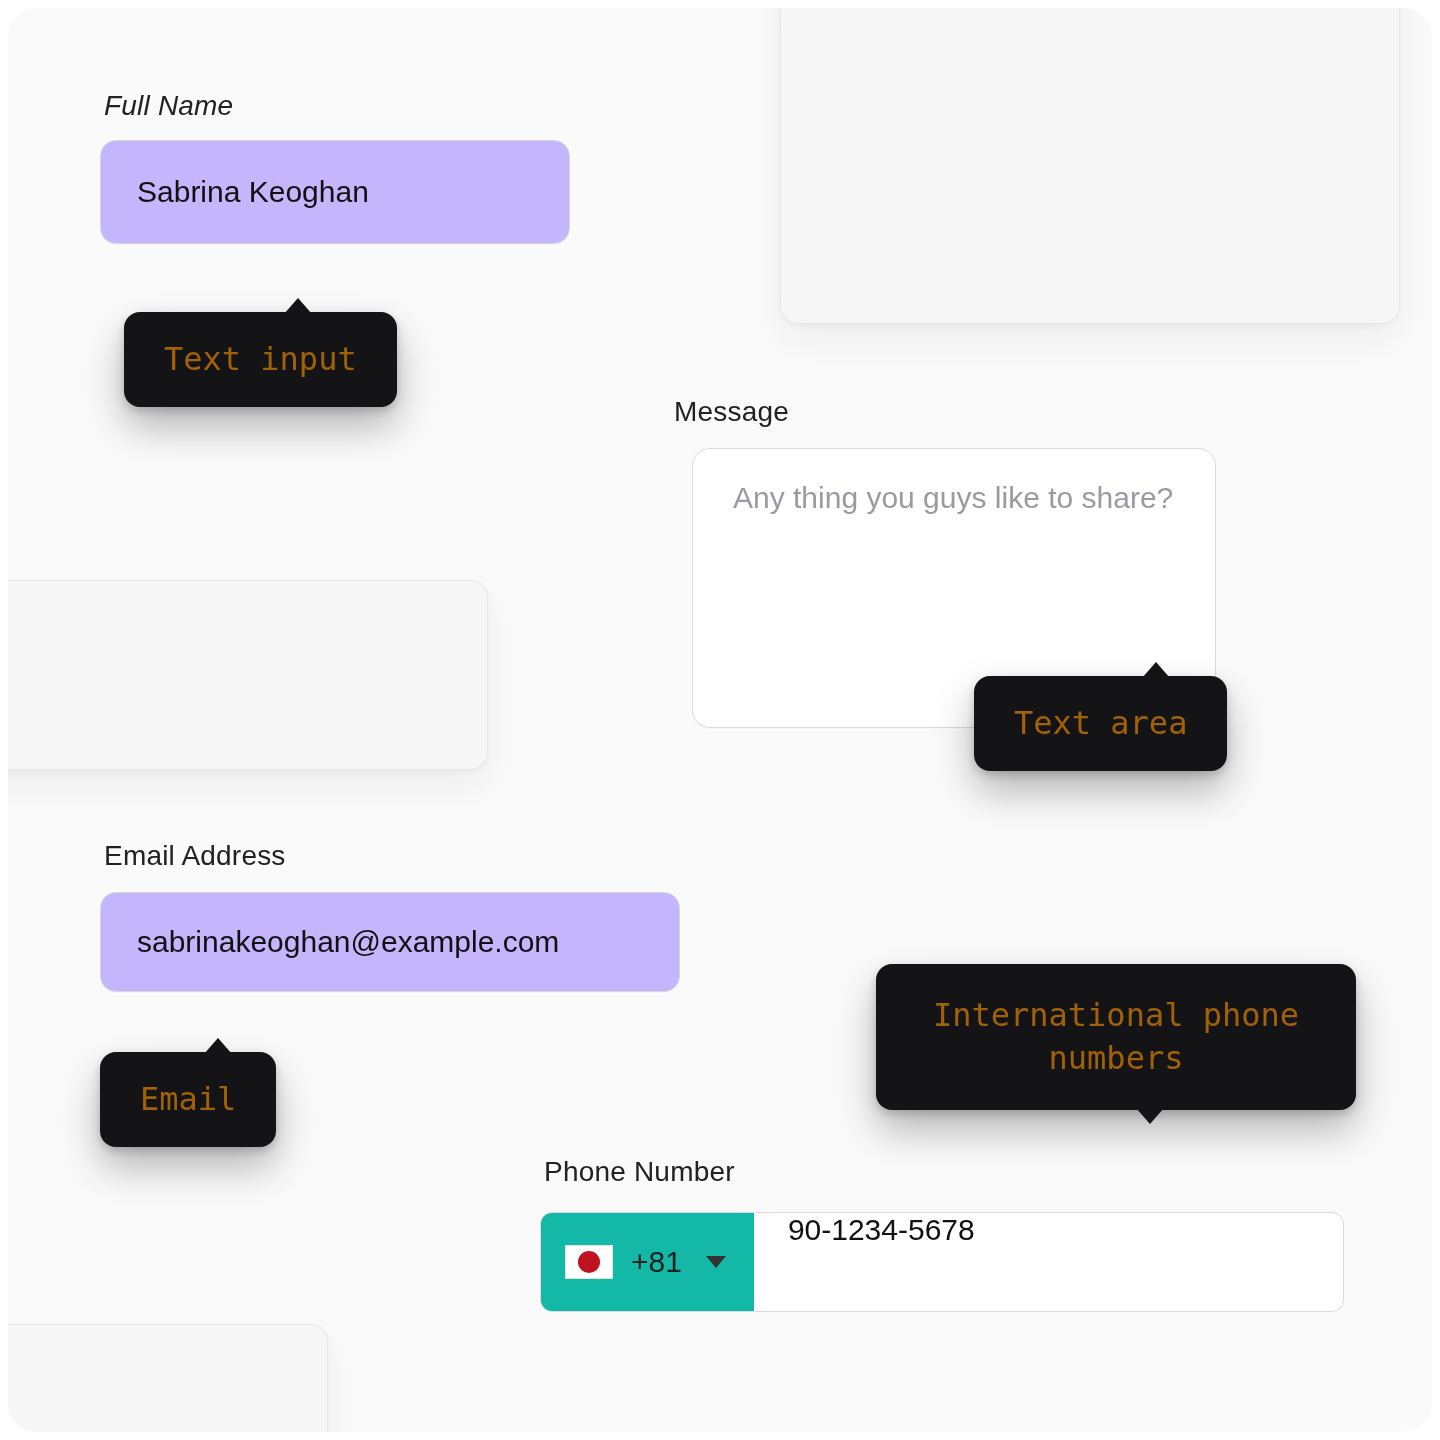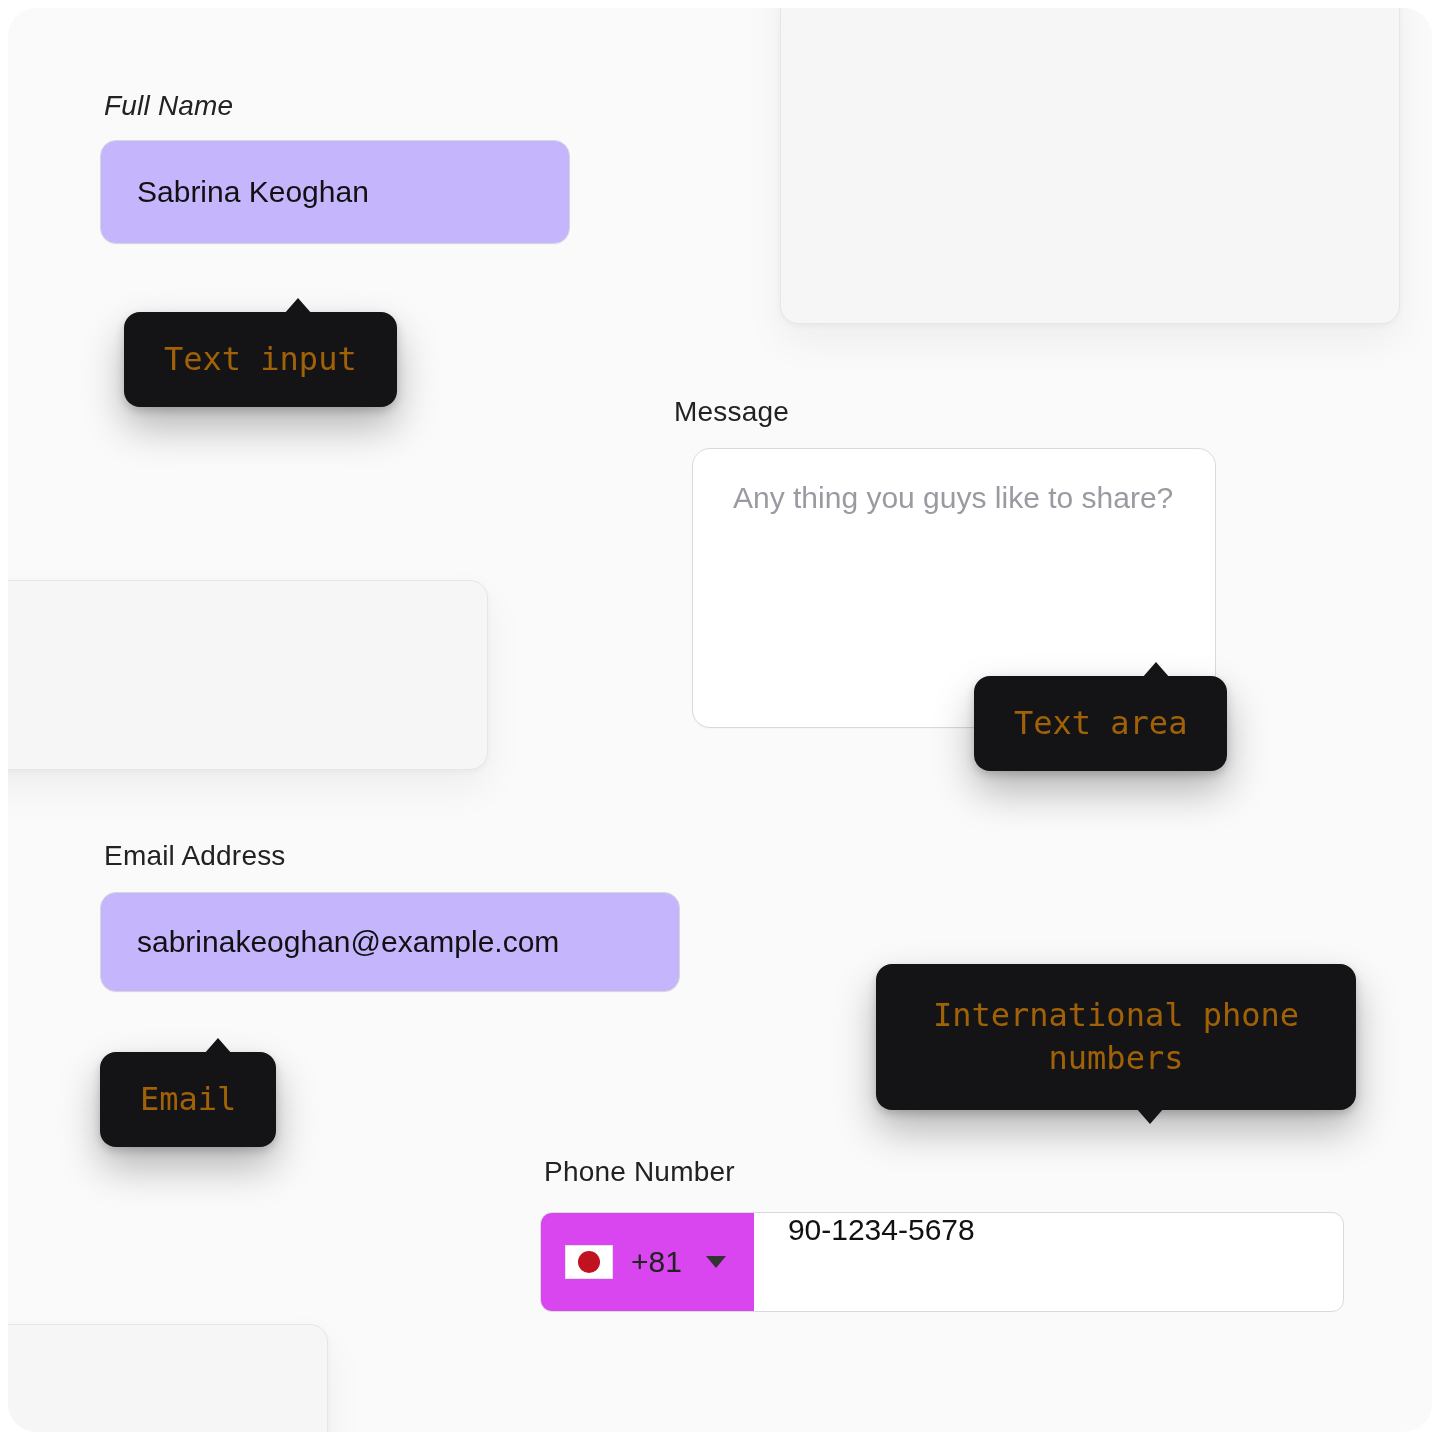--- a/index.html
+++ b/index.html
@@ -90,21 +90,21 @@
     display: flex;
     border: 1px solid #d9d9de;
     border-radius: 12px;
     overflow: hidden;
     background: #fff;
   }
   .phone .cc {
     display: flex;
     align-items: center;
     gap: 18px;
-    background: #d946ef;
+    background: #14b8a6;
     padding: 0 28px 0 24px;
     font-size: 30px;
     color: #222;
   }
   .phone .cc .flag {
     width: 48px; height: 34px;
     background: #fff;
     border: 1px solid #e2e2e6;
     display: inline-flex;
     align-items: center;

